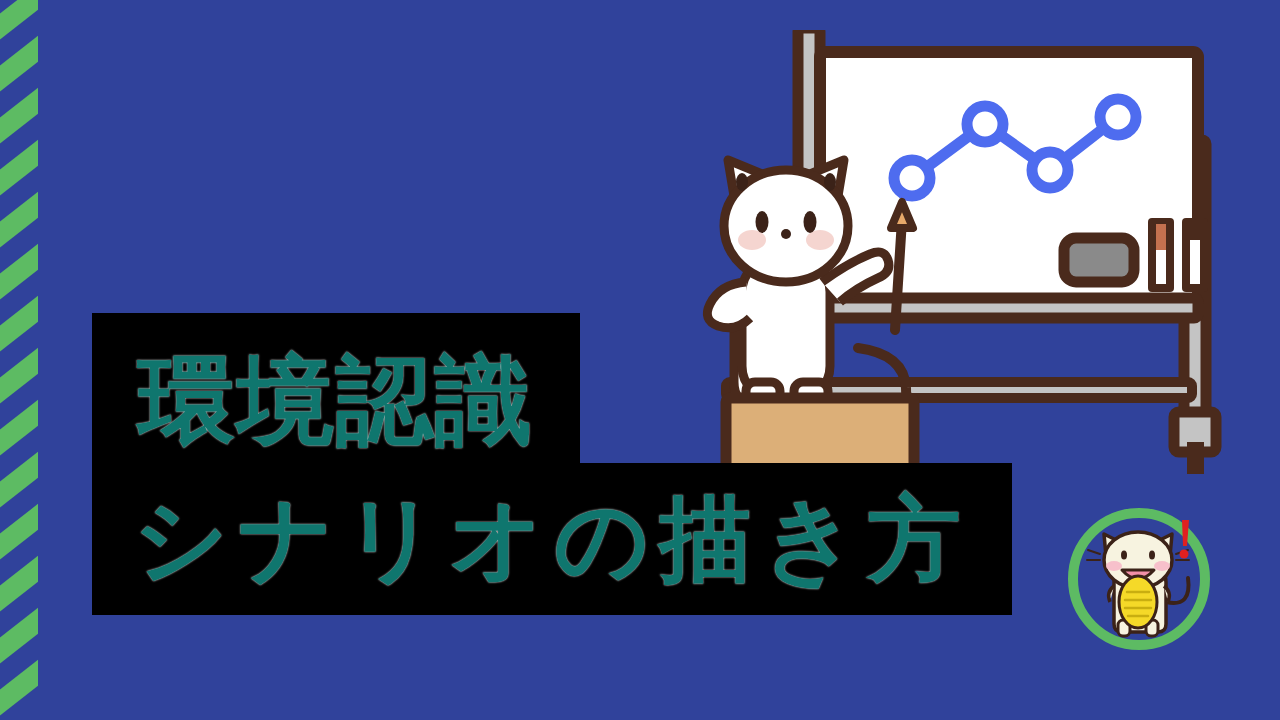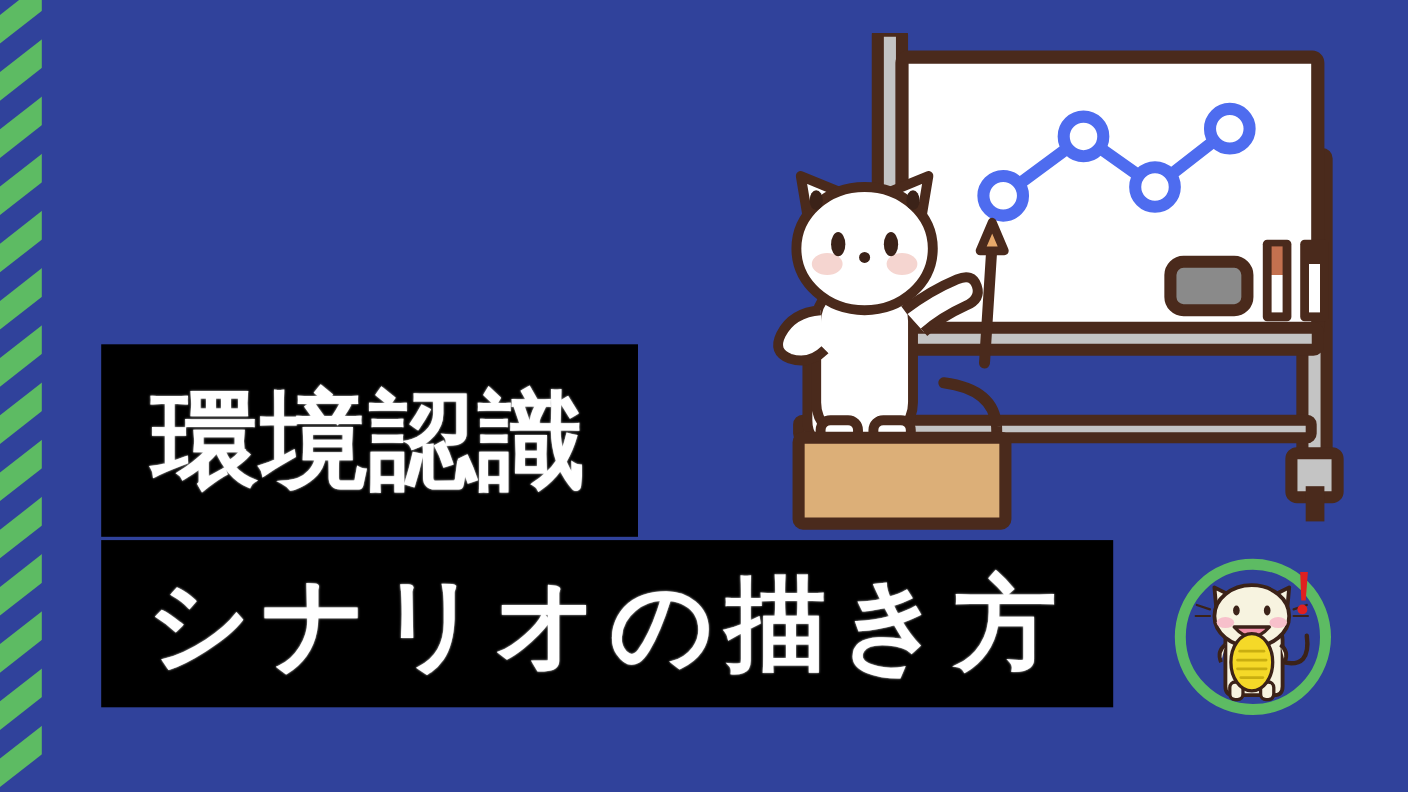--- a/index.html
+++ b/index.html
@@ -39,25 +39,25 @@
     background: #000000;
     display: flex;
     align-items: center;
     justify-content: center;
   }
   #title-plate-1 {
     left: 92px; top: 313px;
     width: 488px; height: 175px;
   }
   #title-plate-2 {
-    left: 92px; top: 491px;
+    left: 92px; top: 463px;
     width: 920px; height: 152px;
   }
   .title-text {
-    color: #ffffff;
+    color: #0f766e;
     font-weight: 700;
     line-height: 1;
     white-space: nowrap;
   }
   #title-text-1 {
     font-size: 97px;
     letter-spacing: 2px;
     text-shadow: 0 0 2px #fff;
   }
   #title-text-2 {

